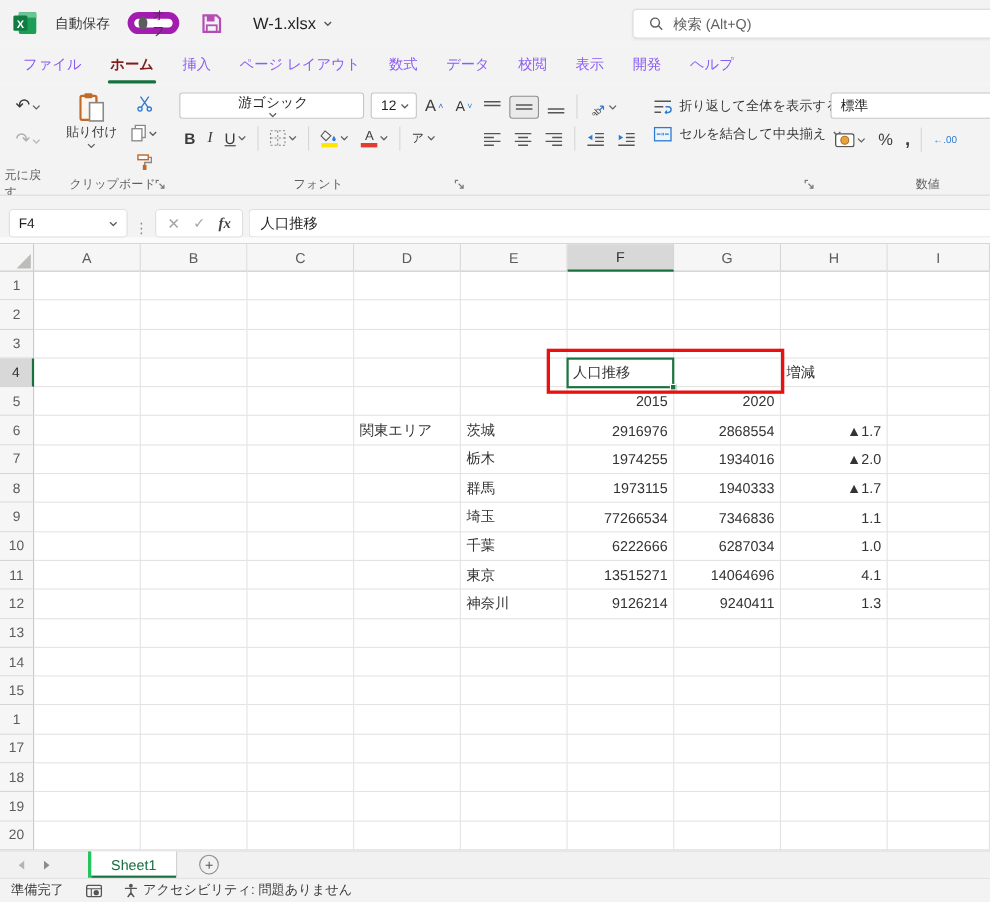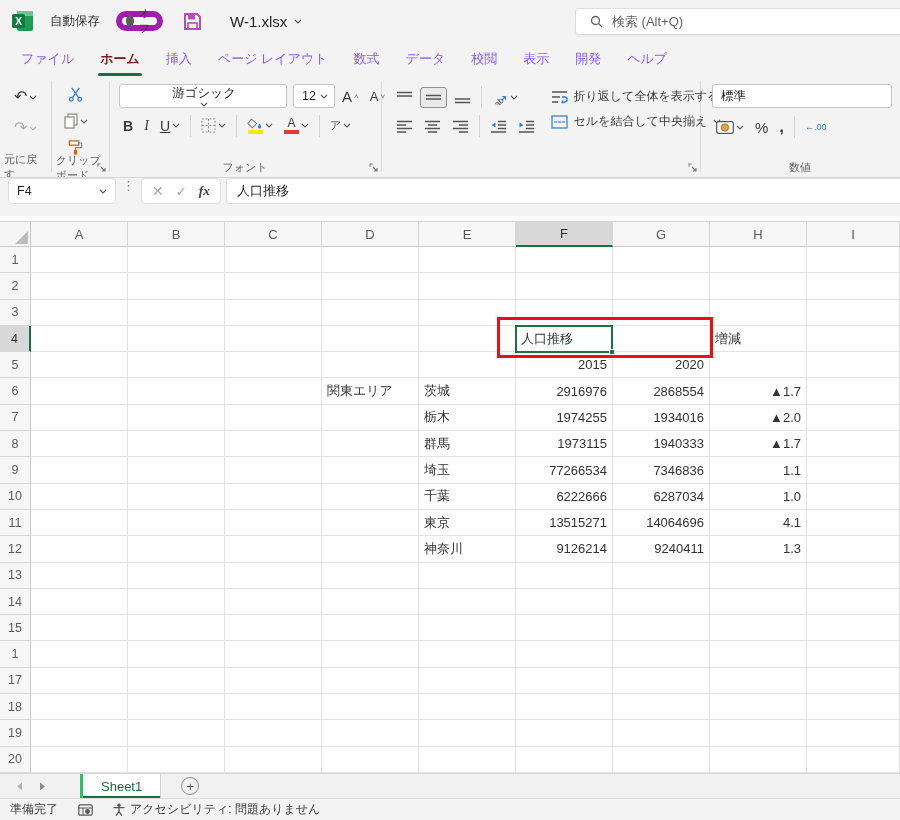--- a/index.html
+++ b/index.html
@@ -50,21 +50,21 @@
   .u-glyph { text-decoration:underline; font-size:14px; }
   .colorbar { display:flex; flex-direction:column; align-items:center; line-height:1; }
   .bar { width:15px; height:4px; margin-top:1px; }
   .align-rows { display:flex; flex-direction:column; gap:7px; padding:4px 2px 0 6px; }
   .bigrow { display:flex; align-items:center; gap:6px; font-size:12px; color:#3b3b3b; white-space:nowrap; }
   .big-col { display:flex; flex-direction:column; gap:8px; padding:6px 2px 0 10px; }
   .num-rows { display:flex; flex-direction:column; gap:6px; padding:2px 0 0 8px; }
   .chev { flex:none; }
 
   
-  .formula-bar { height:38px; background:#f3f3f3; display:flex; align-items:flex-start; padding:0 0 0 8px; gap:5px; }
+  .formula-bar { height:38px; background:#f3f3f3; display:flex; align-items:flex-end; padding:0 0 0 8px; gap:5px; }
   .namebox { width:108px; height:26px; background:#fff; border:1px solid #e0dedc; border-radius:4px;
     display:flex; align-items:center; justify-content:space-between; padding:0 8px; font-size:12.5px; color:#222; }
   .dots { color:#8a8a8a; font-size:13px; letter-spacing:0; padding:0 1px; }
   .fxbox { height:26px; background:#fff; border:1px solid #e0dedc; border-radius:4px;
     display:flex; align-items:center; gap:12px; padding:0 10px; }
   .fx-x { color:#a6a6a6; font-size:14px; }
   .fx-ok { color:#a6a6a6; font-size:13px; }
   .fx-fx { font-family:"Liberation Serif",serif; font-style:italic; font-weight:bold; font-size:13.5px; color:#444; }
   .finput { flex:1; height:26px; background:#fff; border:1px solid #e0dedc; border-right:none;
     border-radius:4px 0 0 4px; display:flex; align-items:center; padding:0 10px; font-size:13px; color:#222; }
@@ -175,20 +175,31 @@
             </svg>
         </div>
       </div>
     </div>
     <div class="rgroup-label">元に戻す</div>
   </div>
   <div class="vsep"></div>
 
   <div class="rgroup" style="width:118px;">
     <div class="rgroup-body">
+      <div class="paste">
+        <svg width="23" height="27" viewBox="0 0 22 26">
+          <rect x="1" y="3" width="14" height="21" rx="1.5" fill="#fdf5ee" stroke="#c26a29" stroke-width="2"></rect>
+          <rect x="4.5" y="0.8" width="7" height="4.4" rx="1" fill="#c26a29"></rect>
+          <rect x="9" y="9" width="12" height="16" fill="#fff" stroke="#8a8886" stroke-width="1.4"></rect>
+        </svg>
+        <span>貼り付け</span>
+        <svg class="chev" width="8" height="5" viewBox="0 0 8 5">
+            <path d="M1 1l3 3 3-3" fill="none" stroke="#605e5c" stroke-width="1.2"></path>
+          </svg>
+      </div>
       <div class="clip-col">
         <span class="rbtn">
           <svg width="15" height="15" viewBox="0 0 16 16">
             <circle cx="3.5" cy="13" r="2" fill="none" stroke="#2b7cd3" stroke-width="1.3"></circle>
             <circle cx="12.5" cy="13" r="2" fill="none" stroke="#2b7cd3" stroke-width="1.3"></circle>
             <path d="M4.7 11.4L12 1M11.3 11.4L4 1" stroke="#2b7cd3" stroke-width="1.3" fill="none"></path>
           </svg>
         </span>
         <span class="rbtn">
           <svg width="14" height="16" viewBox="0 0 14 16">

